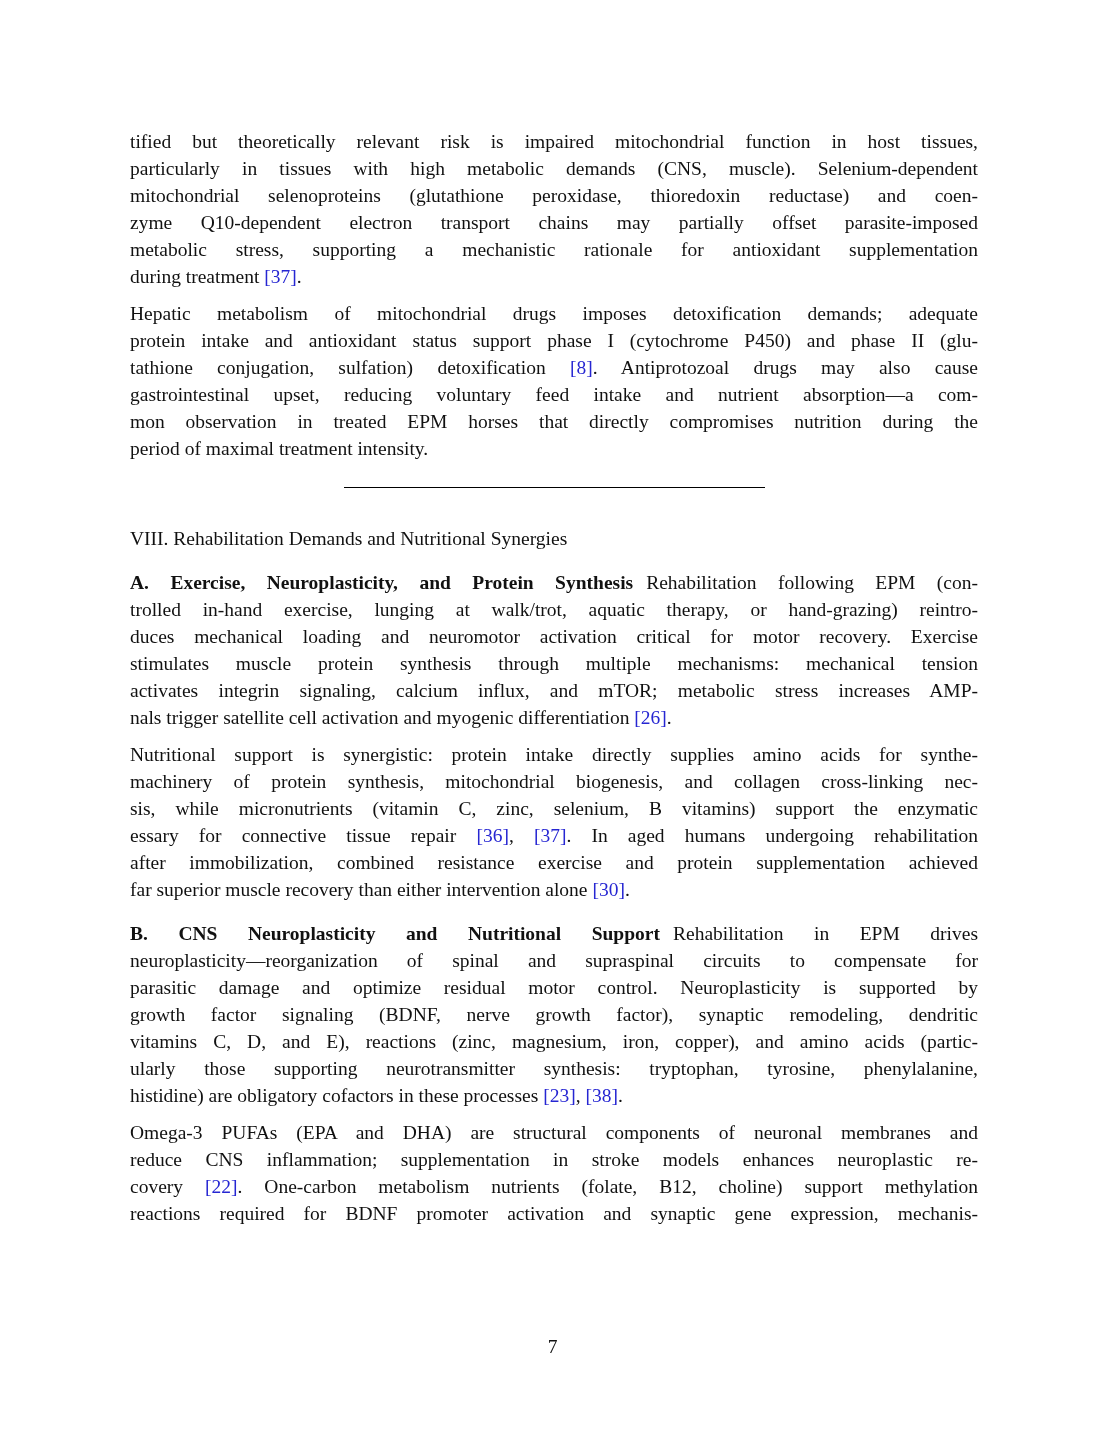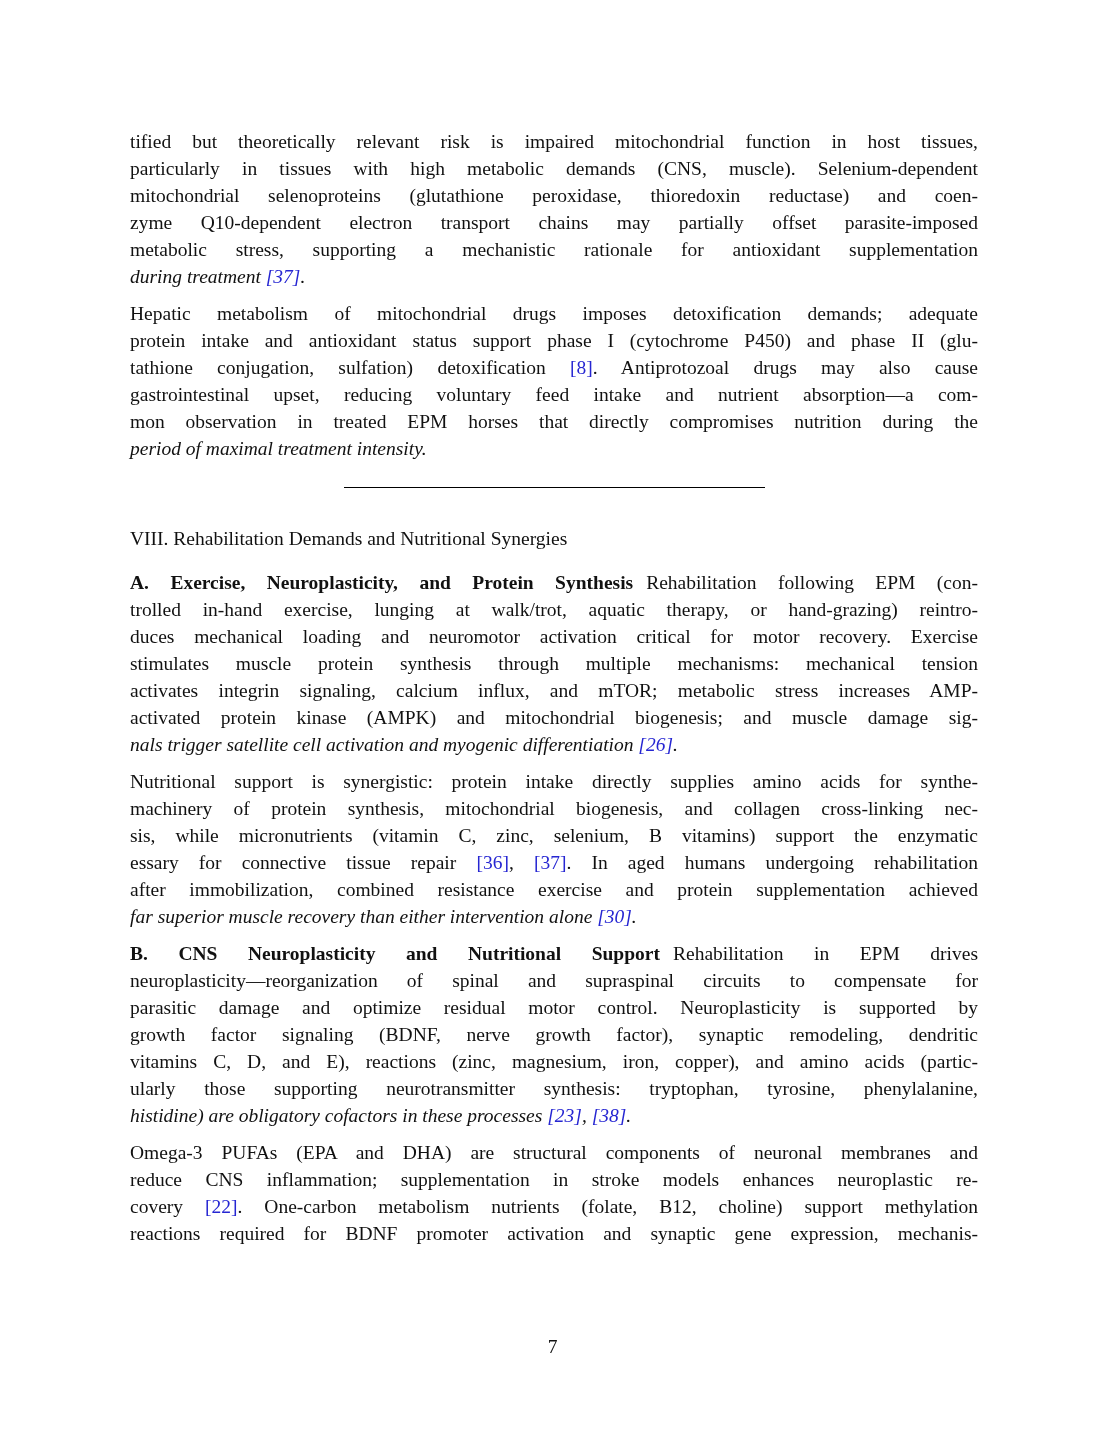--- a/index.html
+++ b/index.html
@@ -15,27 +15,27 @@
     background: var(--page-bg, #ffffff);
     color: var(--text-color, #111111);
     font-family: "Liberation Serif", "DejaVu Serif", serif;
     font-size: 19.5px;
     line-height: 27px;
     padding: 128px 54px 0 130px;
     overflow: hidden;
   }
   .doc-body { width: 848px; }
   .para { margin: 0 0 10px 0; }
-  .para.subsection { margin-top: 10px; }
+  .para.subsection { margin-top: 17px; }
   .line {
     text-align: justify;
     text-align-last: justify;
     text-justify: inter-word;
   }
-  .line.last { text-align-last: left; font-style: italic; }
+  .line.last { text-align-last: left; }
   .runin {
     font-weight: bold;
     margin-right: 13px;
   }
   .rule {
     border: 0;
     border-top: 1.5px solid #000000;
     width: 421px;
     height: 0;
     margin: 25px auto 37px auto;
@@ -75,21 +75,20 @@
         <div class="line last">period of maximal treatment intensity.</div>
       </div>
       <div class="rule"></div>
       <div class="section-heading">VIII. Rehabilitation Demands and Nutritional Synergies</div>
       <div class="para">
         <div class="line"><span class="runin">A. Exercise, Neuroplasticity, and Protein Synthesis</span>Rehabilitation following EPM (con-</div>
         <div class="line">trolled in-hand exercise, lunging at walk/trot, aquatic therapy, or hand-grazing) reintro-</div>
         <div class="line">duces mechanical loading and neuromotor activation critical for motor recovery. Exercise</div>
         <div class="line">stimulates muscle protein synthesis through multiple mechanisms:  mechanical tension</div>
         <div class="line">activates integrin signaling, calcium influx, and mTOR; metabolic stress increases AMP-</div>
-        <div class="line">activated protein kinase (AMPK) and mitochondrial biogenesis; and muscle damage sig-</div>
         <div class="line last">nals trigger satellite cell activation and myogenic differentiation <span class="cite">[26]</span>.</div>
       </div>
       <div class="para">
         <div class="line">Nutritional support is synergistic: protein intake directly supplies amino acids for synthe-</div>
         <div class="line">machinery of protein synthesis, mitochondrial biogenesis, and collagen cross-linking nec-</div>
         <div class="line">sis, while micronutrients (vitamin C, zinc, selenium, B vitamins) support the enzymatic</div>
         <div class="line">essary for connective tissue repair <span class="cite">[36]</span>, <span class="cite">[37]</span>. In aged humans undergoing rehabilitation</div>
         <div class="line">after immobilization, combined resistance exercise and protein supplementation achieved</div>
         <div class="line last">far superior muscle recovery than either intervention alone <span class="cite">[30]</span>.</div>
       </div>

